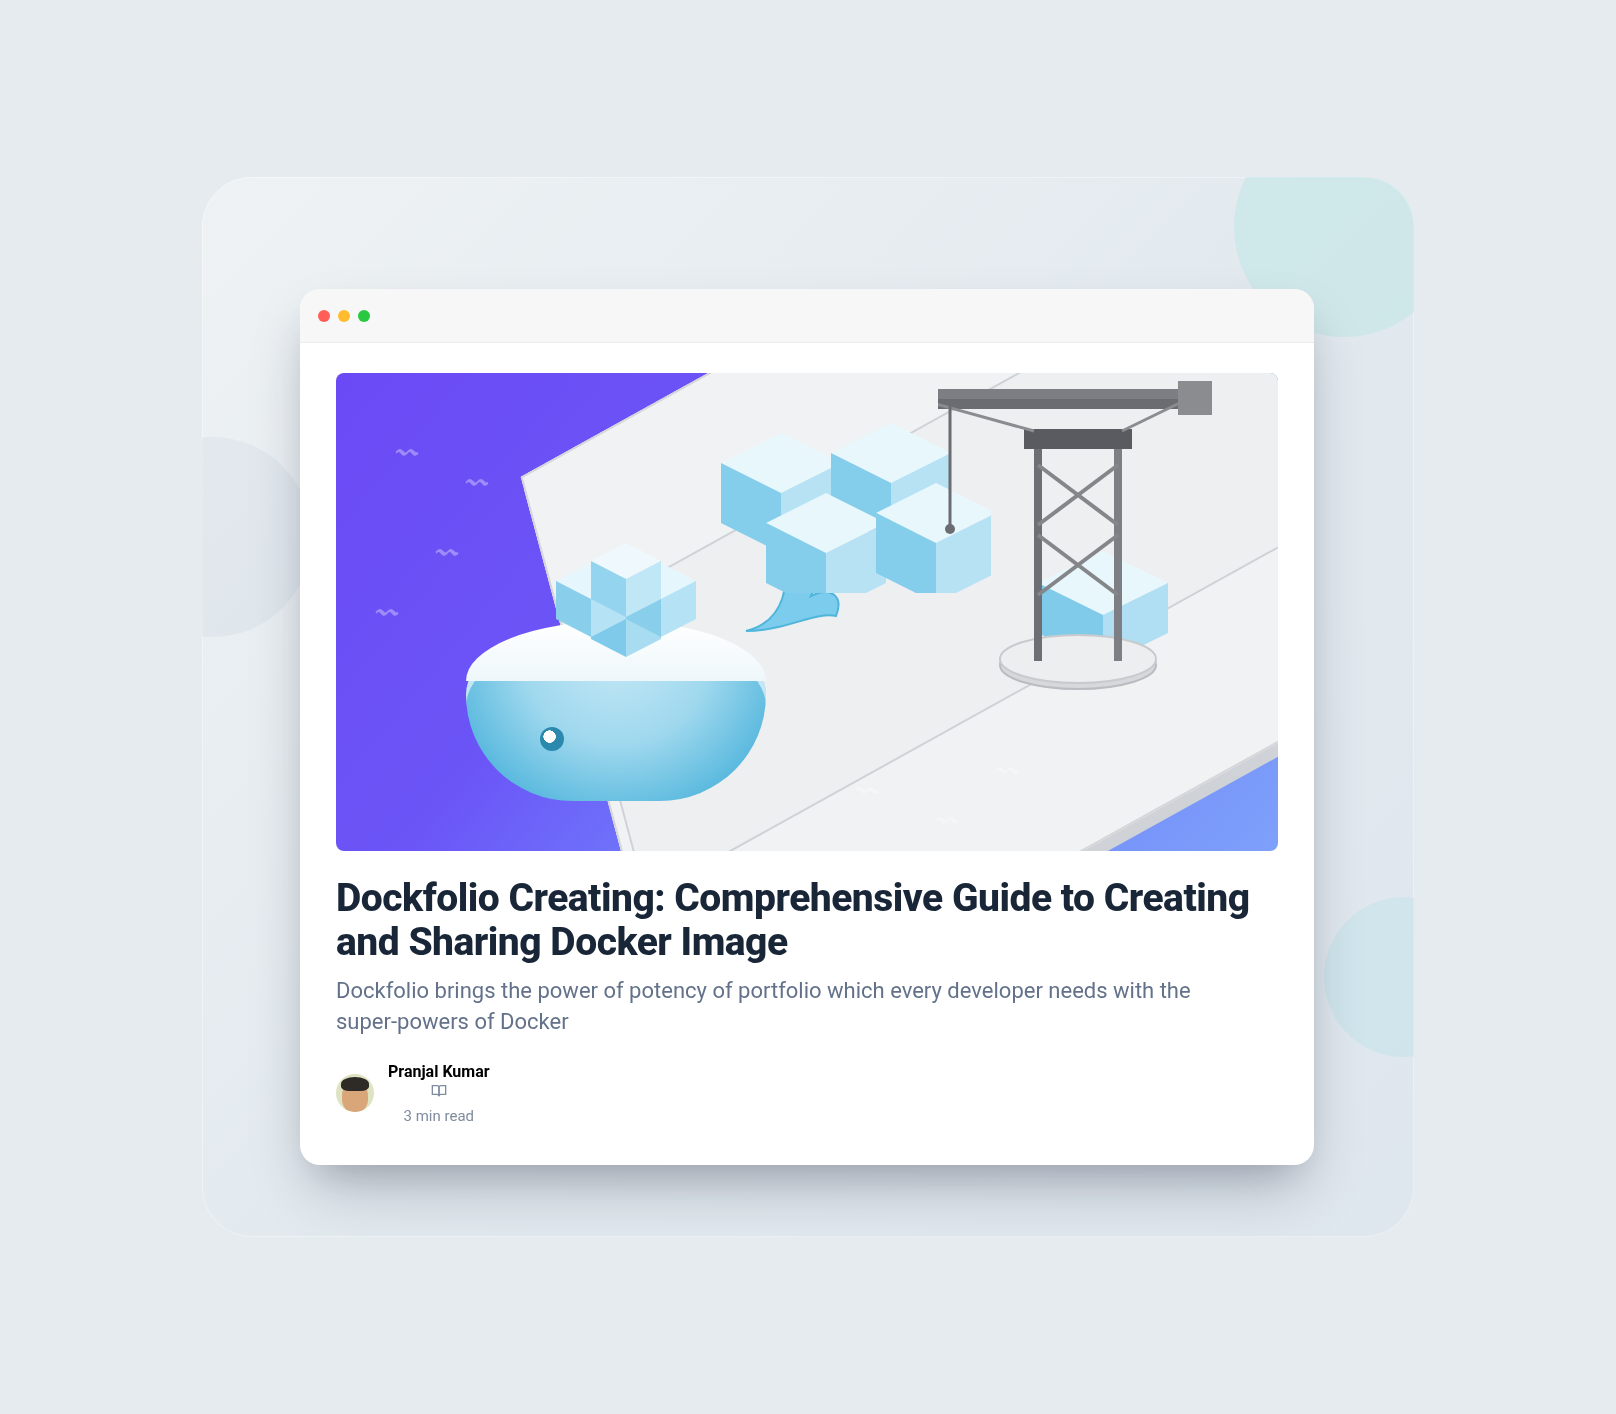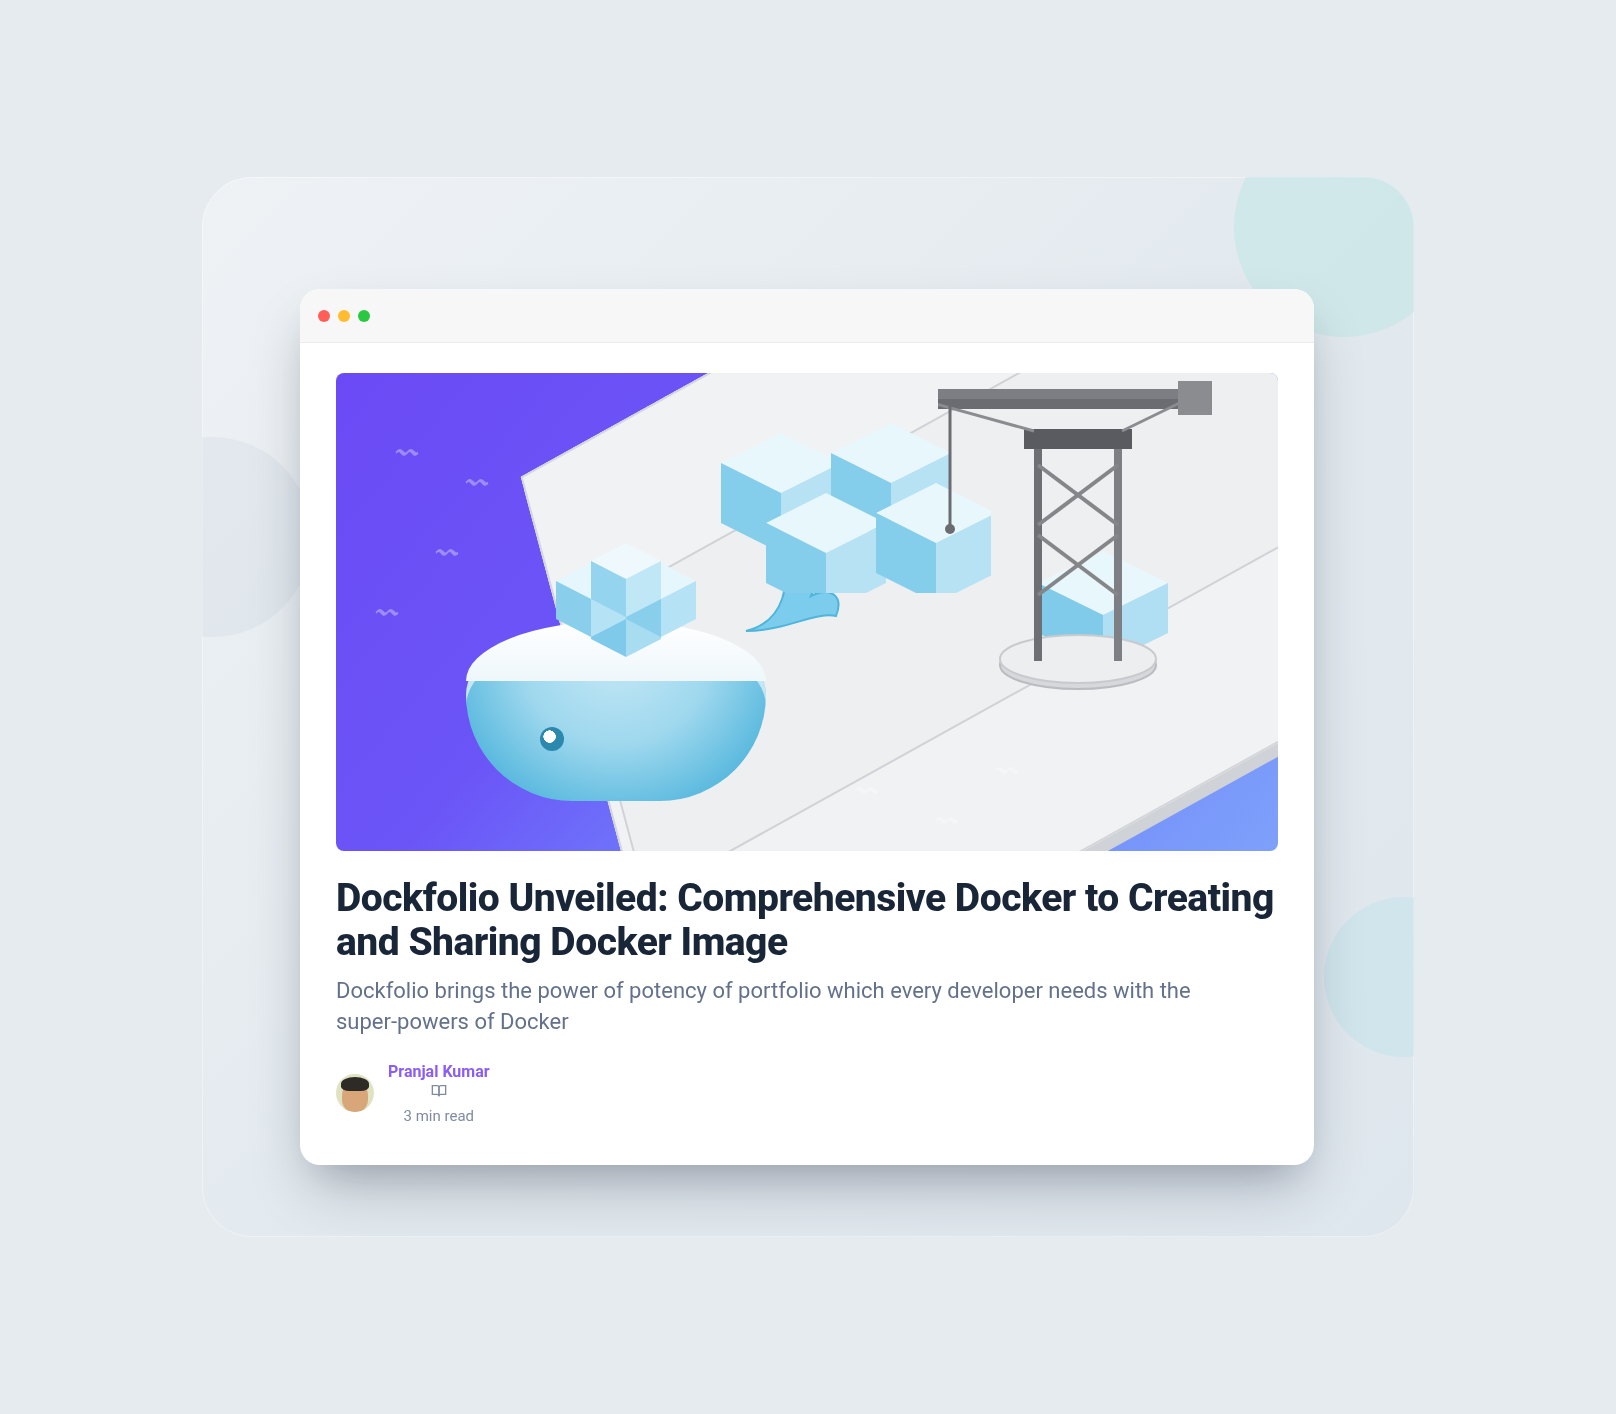--- a/index.html
+++ b/index.html
@@ -230,21 +230,21 @@
     border-radius: 50% 50% 30% 30%;
   }
   .byline-text {
     display: flex;
     flex-direction: column;
     gap: 2px;
   }
   .author {
     font-size: 16px;
     font-weight: 700;
-    color: #8b5cf6;
+    color: #000000;
   }
   .readrow {
     display: flex;
     align-items: center;
     gap: 8px;
     color: #7f8ca0;
     font-size: 15px;
     flex-direction: column;
   }
   .book-icon {
@@ -372,21 +372,21 @@
 
           <line x1="96" y1="56" x2="-20" y2="24" stroke="#8a8c90" stroke-width="3"></line>
           <line x1="184" y1="56" x2="258" y2="20" stroke="#8a8c90" stroke-width="3"></line>
 
           <line x1="12" y1="30" x2="12" y2="150" stroke="#6a6c71" stroke-width="3"></line>
           <circle cx="12" cy="154" r="5" fill="#6a6c71"></circle>
         </svg>
 
       </div>
 
-      <h1 class="article-title">Dockfolio Unveiled: Comprehensive Docker to Creating and Sharing Docker Image</h1>
+      <h1 class="article-title">Dockfolio Creating: Comprehensive Guide to Creating and Sharing Docker Image</h1>
 
       <p class="article-sub">Dockfolio brings the power of potency of portfolio which every developer needs with the super-powers of Docker</p>
 
       <div class="byline">
         <div class="avatar">
           <div class="face"></div>
           <div class="hair"></div>
         </div>
         <div class="byline-text">
           <span class="author">Pranjal Kumar</span>

